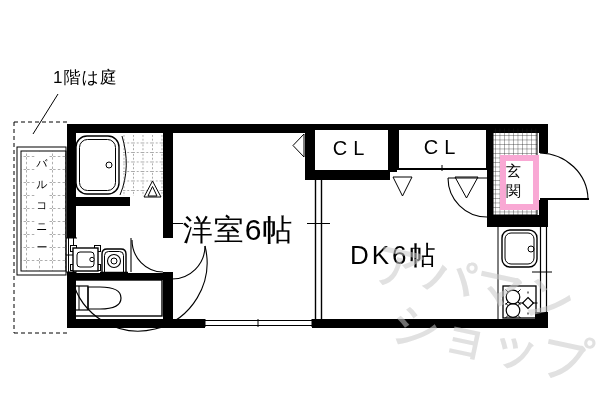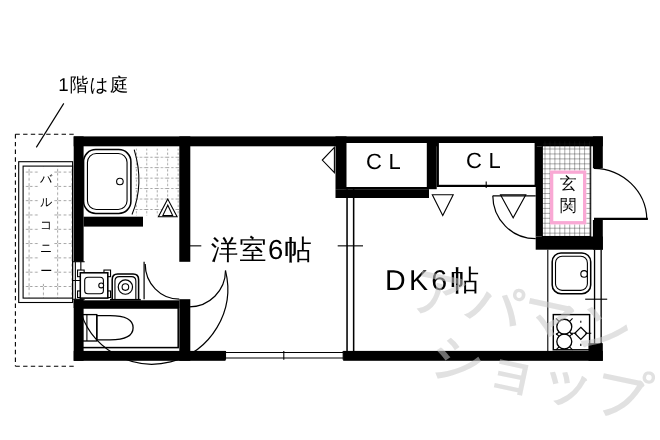--- a/index.html
+++ b/index.html
@@ -3,27 +3,27 @@
 <meta charset="utf-8">
 <style>
   html,body{margin:0;padding:0;background:#fff;}
   #stage{
     position:relative;width:600px;height:400px;background:#ffffff;overflow:hidden;
     font-family:"Liberation Sans","DejaVu Sans",sans-serif;color:#000;
   }
   #plan-svg{position:absolute;left:0;top:0;z-index:1;}
   .lbl{position:absolute;z-index:2;color:#000;white-space:nowrap;}
   .lbl-note{left:53px;top:66px;font-size:17px;letter-spacing:1px;}
-  .lbl-western{left:176px;top:210px;width:124px;font-size:25px;letter-spacing:1px;text-align:center;}
+  .lbl-western{left:176px;top:210px;width:124px;font-size:30px;letter-spacing:1px;text-align:center;}
   .lbl-dk{left:350px;top:238px;width:120px;font-size:26px;letter-spacing:3px;text-align:left;}
   .lbl-cl1{left:313px;top:137px;width:77px;font-size:20px;letter-spacing:6px;text-align:center;}
   .lbl-cl2{left:397px;top:136px;width:91px;font-size:20px;letter-spacing:6px;text-align:center;}
   .lbl-genkan{
-    left:500px;top:155px;width:27px;height:43px;background:#fff;border:3px solid #f9a8d4;
-    font-size:15px;line-height:20px;text-align:center;white-space:normal;word-break:break-all;
+    left:500px;top:155px;width:27px;height:43px;background:#fff;border:6px solid #f9a8d4;
+    font-size:15px;line-height:20px;text-align:left;white-space:normal;word-break:break-all;
   }
   .lbl-balcony{
     left:35px;top:153px;width:14px;background:#fff;font-size:11px;line-height:21px;
     text-align:center;white-space:normal;word-break:break-all;
   }
   .wm{
     position:absolute;z-index:3;font-size:48px;font-weight:bold;letter-spacing:2px;
     opacity:0.55;pointer-events:none;transform:rotate(12deg);transform-origin:left top;white-space:nowrap;
   }
   .wm1{left:383px;top:231px;}

